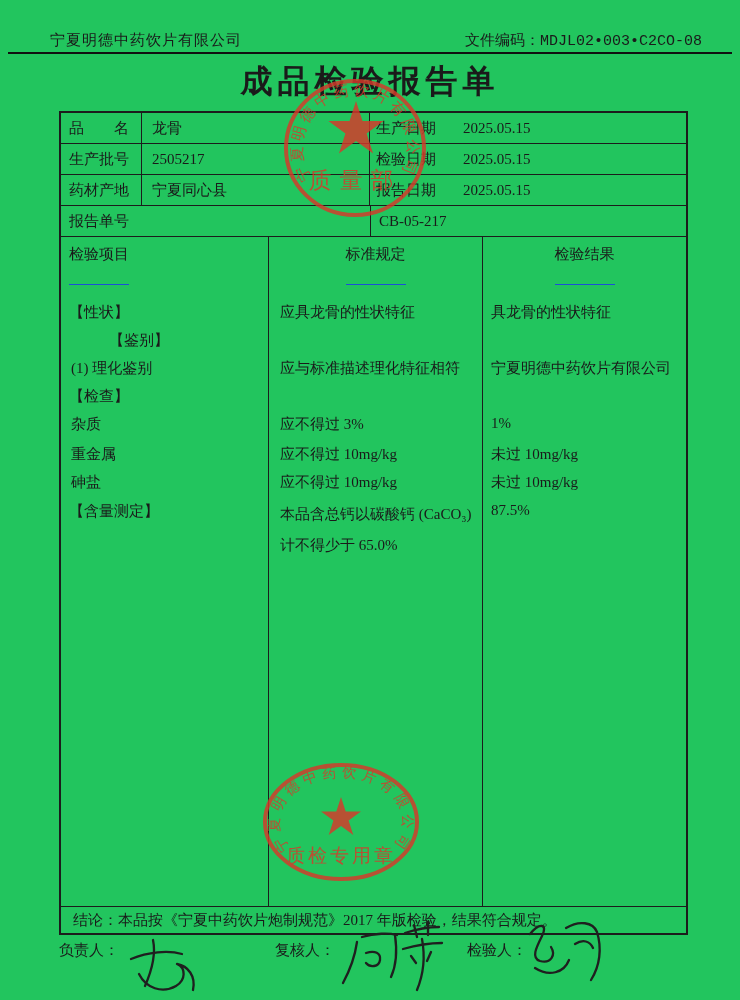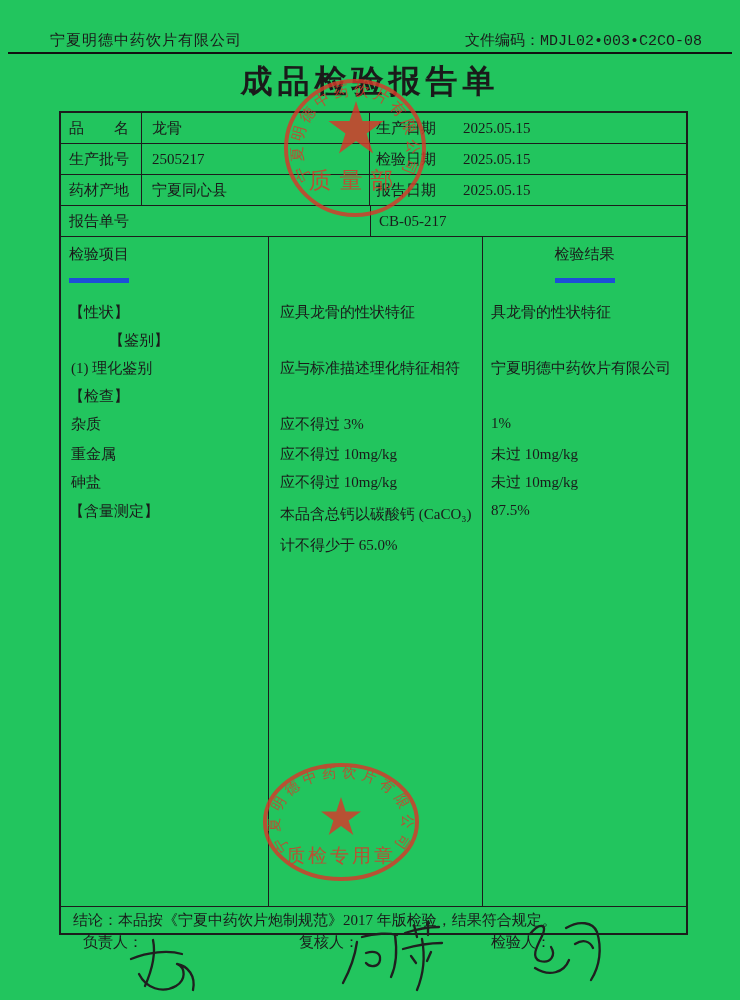--- a/index.html
+++ b/index.html
@@ -22,28 +22,28 @@
   .c-wide{width:310px;padding-left:8px;border-right:1px solid #1c1c1c;box-sizing:border-box;}
   .c-rno{flex:1;padding-left:8px;}
 
   .cols{display:flex;height:669px;border-bottom:1px solid #1c1c1c;font-size:15px;}
   .col{position:relative;box-sizing:border-box;}
   .col1{width:208px;border-right:1px solid #1c1c1c;}
   .col2{width:214px;border-right:1px solid #1c1c1c;}
   .col3{flex:1;}
   .line{position:absolute;white-space:nowrap;}
   .wrapline{position:absolute;white-space:normal;line-height:31px;width:200px;}
-  .colhdr{display:inline-block;border-bottom:5px solid #1d4ed8;padding-bottom:14px;}
+  .colhdr{display:inline-block;border-bottom:1px solid #1d4ed8;padding-bottom:20px;}
   .center{width:100%;text-align:center;}
 
   .concl{height:26px;line-height:26px;font-size:15px;padding-left:12px;}
 
   
   .sign-row{position:absolute;left:0;top:933px;width:740px;font-size:15px;}
-  .sign-lab{position:absolute;top:0;margin-left:24px;}
+  .sign-lab{position:absolute;top:8px;}
   .lab-resp{left:59px;}
   .lab-rev{left:275px;}
   .lab-insp{left:467px;}
 
   .overlay{position:absolute;left:0;top:0;pointer-events:none;}
   .stamp{opacity:.82;}
   .sig path{fill:none;stroke:#1f1f1f;stroke-width:2.3;stroke-linecap:round;stroke-linejoin:round;}
 </style>
 </head>
 <body>
@@ -95,20 +95,21 @@
         <div class="line" style="left:8px;top:66px;">【性状】</div>
         <div class="line" style="left:8px;top:94px;margin-left:40px;">【鉴别】</div>
         <div class="line" style="left:10px;top:122px;">(1) 理化鉴别</div>
         <div class="line" style="left:8px;top:150px;">【检查】</div>
         <div class="line" style="left:10px;top:178px;">杂质</div>
         <div class="line" style="left:10px;top:208px;">重金属</div>
         <div class="line" style="left:10px;top:236px;">砷盐</div>
         <div class="line" style="left:8px;top:265px;">【含量测定】</div>
       </div>
       <div class="col col2">
+        <div class="line center" style="left:0;top:8px;"><span class="colhdr">标准规定</span></div>
         <div class="line" style="left:11px;top:66px;">应具龙骨的性状特征</div>
         <div class="line" style="left:11px;top:122px;">应与标准描述理化特征相符</div>
         <div class="line" style="left:11px;top:178px;">应不得过 3%</div>
         <div class="line" style="left:11px;top:208px;">应不得过 10mg/kg</div>
         <div class="line" style="left:11px;top:236px;">应不得过 10mg/kg</div>
         <div class="wrapline" style="left:11px;top:262px;">本品含总钙以碳酸钙 (CaCO₃) 计不得少于 65.0%</div>
       </div>
       <div class="col col3">
         <div class="line center" style="left:0;top:8px;"><span class="colhdr">检验结果</span></div>
         <div class="line" style="left:8px;top:66px;">具龙骨的性状特征</div>

